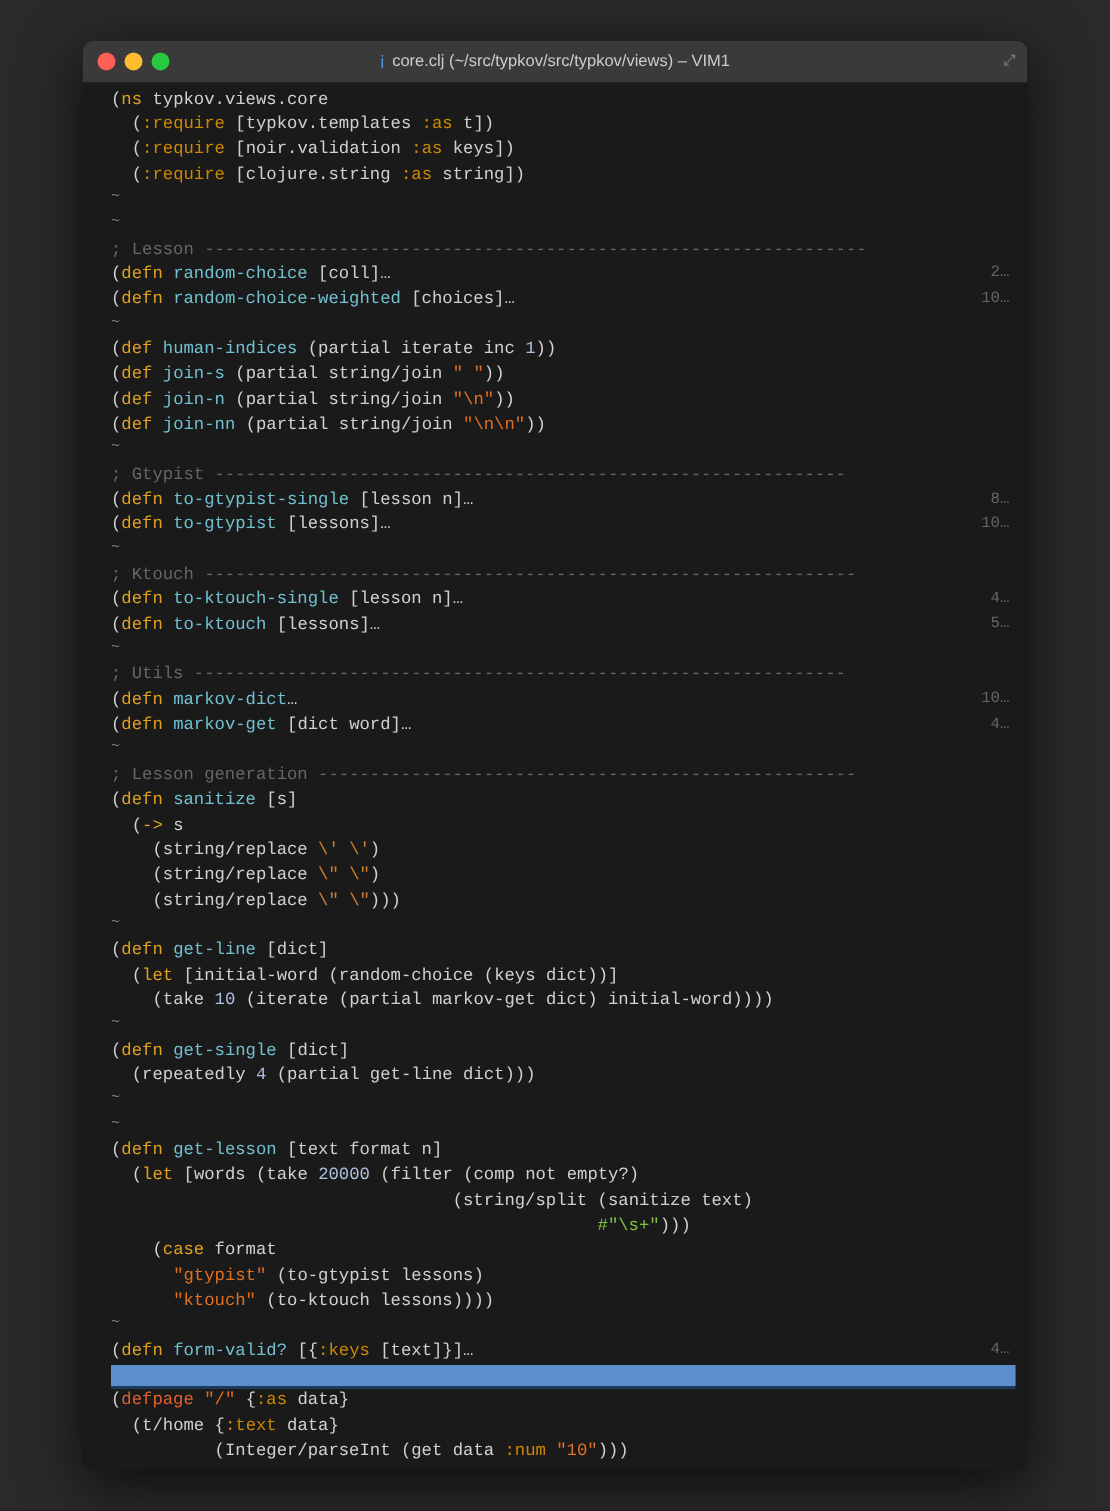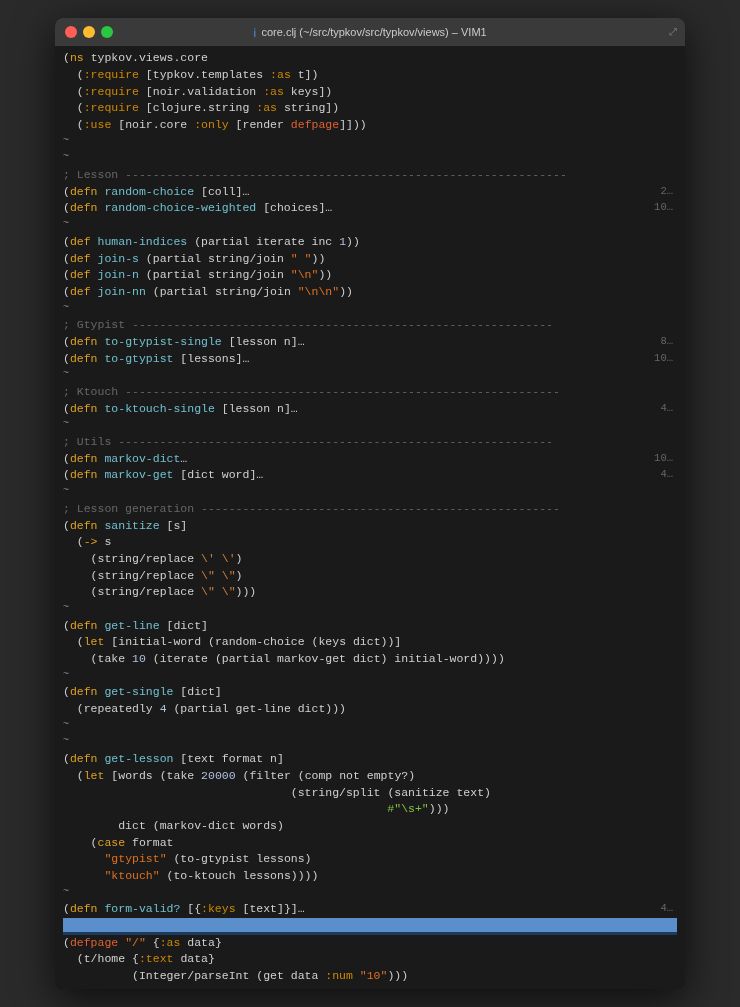--- a/index.html
+++ b/index.html
@@ -71,20 +71,21 @@
       overflow: hidden;
     }
     .code-area {
       padding: 0 8px;
     }
     .line {
       display: flex;
       align-items: baseline;
       min-height: 16.7px;
       position: relative;
+      margin-left: 11px;
     }
     .line-num-col {
       position: absolute;
       right: 0;
       top: 0;
       color: #666;
       font-size: 10.5px;
       padding-right: 4px;
     }
     .code-line {
@@ -139,23 +140,20 @@
       </div>
 
       <div class="line">
         <span class="code-line">  <span class="c-paren">(</span><span class="c-special">:require</span> <span class="c-paren">[</span><span class="c-ns">noir.validation</span> <span class="c-special">:as</span> <span class="c-symbol">keys</span><span class="c-paren">])</span></span>
       </div>
 
       <div class="line">
         <span class="code-line">  <span class="c-paren">(</span><span class="c-special">:require</span> <span class="c-paren">[</span><span class="c-ns">clojure.string</span> <span class="c-special">:as</span> <span class="c-symbol">string</span><span class="c-paren">])</span></span>
       </div>
 
-      <div class="line">
-        <span class="code-line">  <span class="c-paren">(</span><span class="c-special">:use</span> <span class="c-paren">[</span><span class="c-ns">noir.core</span> <span class="c-special">:only</span> <span class="c-paren">[</span><span class="c-symbol">render</span> <span class="c-defpage">defpage</span><span class="c-paren">]]))</span></span>
-      </div>
 
       <div class="line">
         <span class="code-line c-tilde">~</span>
       </div>
       <div class="line">
         <span class="code-line c-tilde">~</span>
       </div>
 
       <div class="line">
         <span class="code-line"><span class="c-comment">; Lesson ----------------------------------------------------------------</span></span>
@@ -204,20 +202,24 @@
       </div>
 
       <div class="line">
         <span class="code-line"><span class="c-comment">; Ktouch ---------------------------------------------------------------</span></span>
       </div>
       <div class="line">
         <span class="code-line"><span class="c-paren">(</span><span class="c-keyword">defn</span> <span class="c-function">to-ktouch-single</span> <span class="c-paren">[</span><span class="c-symbol">lesson n</span><span class="c-paren">]</span>…</span>
         <span class="line-num-col">4…</span>
       </div>
       <div class="line">
+        <span class="code-line"><span class="c-paren">(</span><span class="c-keyword">defn</span> <span class="c-function">to-ktouch</span> <span class="c-paren">[</span><span class="c-symbol">lessons</span><span class="c-paren">]</span>…</span>
+        <span class="line-num-col">5…</span>
+      </div>
+      <div class="line">
         <span class="code-line c-tilde">~</span>
       </div>
 
       <div class="line">
         <span class="code-line"><span class="c-comment">; Utils ---------------------------------------------------------------</span></span>
       </div>
       <div class="line">
         <span class="code-line"><span class="c-paren">(</span><span class="c-keyword">defn</span> <span class="c-function">markov-dict</span>…</span>
         <span class="line-num-col">10…</span>
       </div>
@@ -283,23 +285,20 @@
       <div class="line">
         <span class="code-line">  <span class="c-paren">(</span><span class="c-keyword">let</span> <span class="c-paren">[</span><span class="c-symbol">words</span> <span class="c-paren">(</span><span class="c-symbol">take</span> <span class="c-number">20000</span> <span class="c-paren">(</span><span class="c-symbol">filter</span> <span class="c-paren">(</span><span class="c-symbol">comp</span> <span class="c-symbol">not</span> <span class="c-symbol">empty?</span><span class="c-paren">)</span></span>
       </div>
       <div class="line">
         <span class="code-line">                                 <span class="c-paren">(</span><span class="c-symbol">string/split</span> <span class="c-paren">(</span><span class="c-symbol">sanitize</span> <span class="c-symbol">text</span><span class="c-paren">)</span></span>
       </div>
       <div class="line">
         <span class="code-line">                                               <span class="c-green">#"\s+"</span><span class="c-paren">)))</span></span>
       </div>
       <div class="line">
-        <span class="code-line">        <span class="c-symbol">dict</span> <span class="c-paren">(</span><span class="c-symbol">markov-dict</span> <span class="c-symbol">words</span><span class="c-paren">)</span></span>
-      </div>
-      <div class="line">
         <span class="code-line">    <span class="c-paren">(</span><span class="c-keyword">case</span> <span class="c-symbol">format</span></span>
       </div>
       <div class="line">
         <span class="code-line">      <span class="c-string">"gtypist"</span> <span class="c-paren">(</span><span class="c-symbol">to-gtypist</span> <span class="c-symbol">lessons</span><span class="c-paren">)</span></span>
       </div>
       <div class="line">
         <span class="code-line">      <span class="c-string">"ktouch"</span> <span class="c-paren">(</span><span class="c-symbol">to-ktouch</span> <span class="c-symbol">lessons</span><span class="c-paren">))))</span></span>
       </div>
       <div class="line">
         <span class="code-line c-tilde">~</span>

